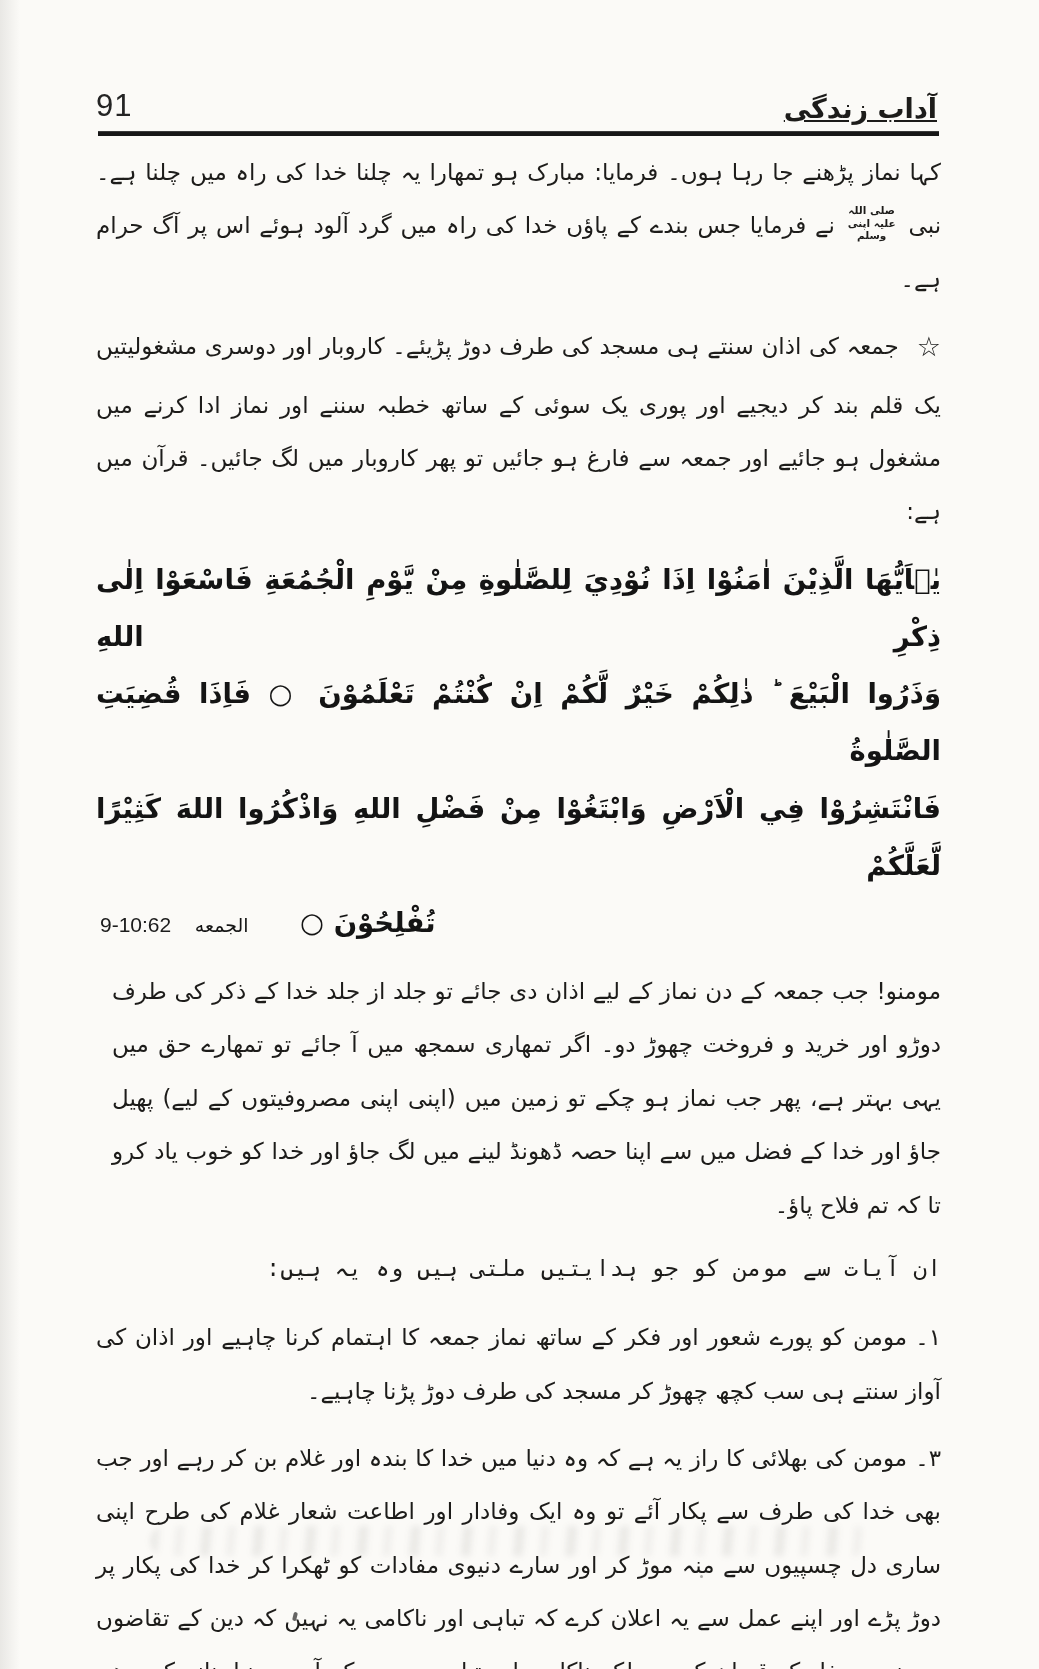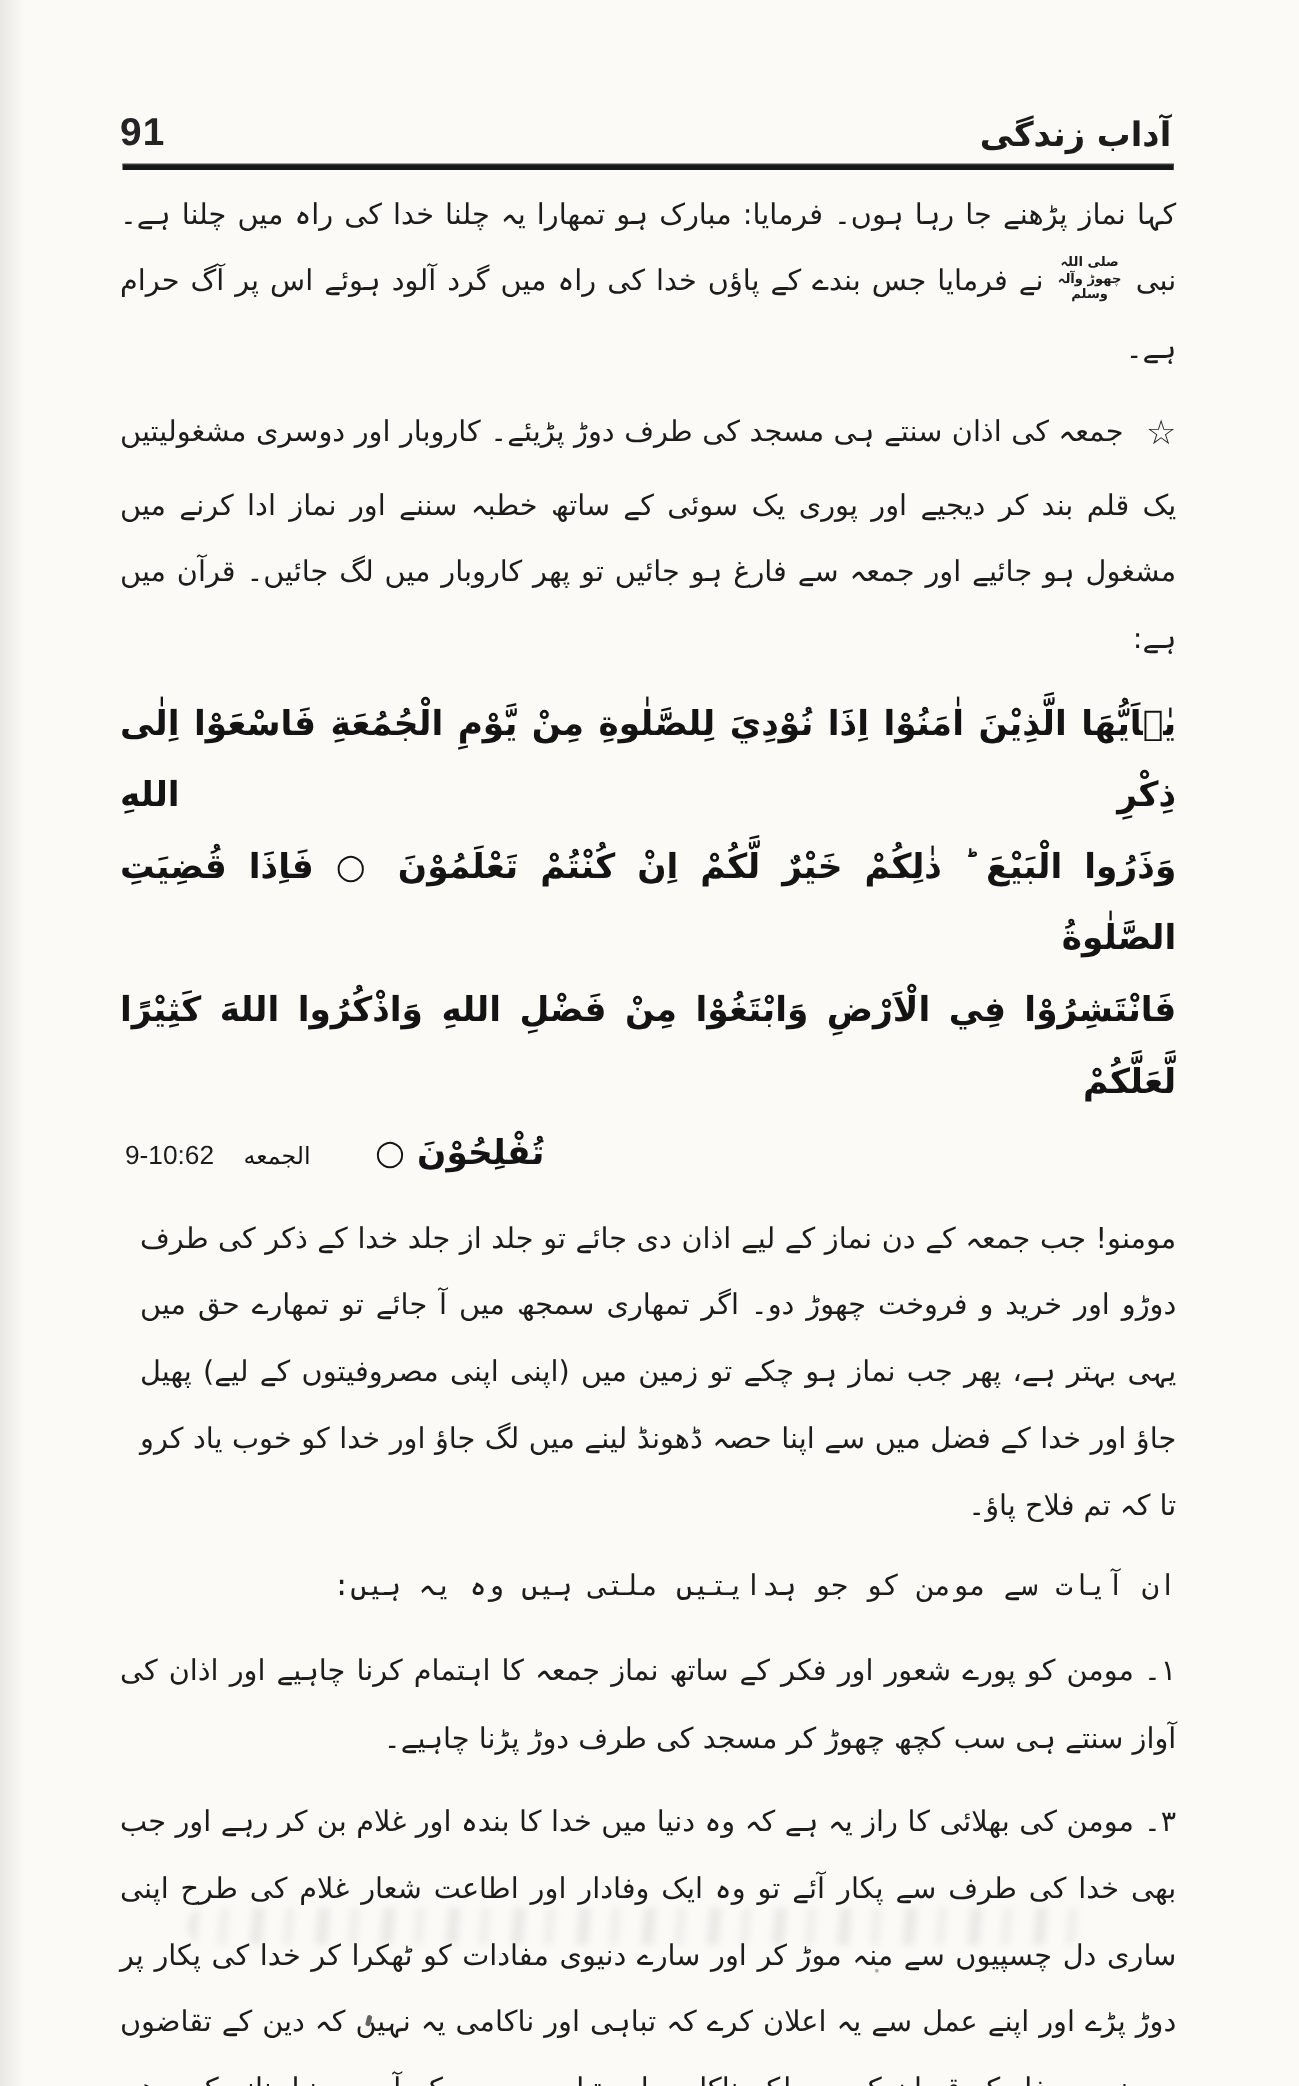--- a/index.html
+++ b/index.html
@@ -43,24 +43,25 @@
 
   
   .header{
     direction:rtl;
     display:flex; justify-content:space-between; align-items:flex-end;
     padding:0 4px 0 0;
   }
   .book-title{
     font-size:27px; font-weight:700; letter-spacing:0;
     padding-left:6px;
+    text-decoration:underline;
   }
   .page-number{
     font-family:"Liberation Sans", sans-serif;
-    font-size:31px; font-weight:700; color:#242424; letter-spacing:1px;
+    font-size:31px; font-weight:400; color:#242424; letter-spacing:1px;
     margin-right:27px;
   }
   .header-rule{
     margin-top:7px; margin-right:2px; margin-left:2px;
     height:5px; background:#171717;
     border-top:1px solid #3a3a3a;
   }
 
   
   .body-text{
@@ -131,21 +132,21 @@
 
     <div class="header">
       <span class="book-title">آداب زندگی</span>
       <span class="page-number">91</span>
     </div>
     <div class="header-rule"></div>
 
     <div class="body-text">
 
       <p class="urdu"><span>کہا نماز پڑھنے جا رہا ہوں۔ فرمایا: مبارک ہو تمھارا یہ چلنا خدا کی راہ میں چلنا ہے۔ نبی</span>
-        <span class="honorific">صلی اللہ چھوڑ وآلہ وسلم</span>
+        <span class="honorific">صلی اللہ علیہ اپنی وسلم</span>
         <span>نے فرمایا جس بندے کے پاؤں خدا کی راہ میں گرد آلود ہوئے اس پر آگ حرام ہے۔</span></p>
 
       <p class="urdu star-para"><span class="star-icon">☆</span><span>جمعہ کی اذان سنتے ہی مسجد کی طرف دوڑ پڑیئے۔ کاروبار اور دوسری مشغولیتیں یک قلم بند کر دیجیے اور پوری یک سوئی کے ساتھ خطبہ سننے اور نماز ادا کرنے میں مشغول ہو جائیے اور جمعہ سے فارغ ہو جائیں تو پھر کاروبار میں لگ جائیں۔ قرآن میں ہے:</span></p>
 
       <div class="quran">
         <div class="quran-line">يٰۤاَيُّهَا الَّذِيْنَ اٰمَنُوْا اِذَا نُوْدِيَ لِلصَّلٰوةِ مِنْ يَّوْمِ الْجُمُعَةِ فَاسْعَوْا اِلٰى ذِكْرِ اللهِ</div>
         <div class="quran-line">وَذَرُوا الْبَيْعَ ؕ ذٰلِكُمْ خَيْرٌ لَّكُمْ اِنْ كُنْتُمْ تَعْلَمُوْنَ ○ فَاِذَا قُضِيَتِ الصَّلٰوةُ</div>
         <div class="quran-line">فَانْتَشِرُوْا فِي الْاَرْضِ وَابْتَغُوْا مِنْ فَضْلِ اللهِ وَاذْكُرُوا اللهَ كَثِيْرًا لَّعَلَّكُمْ</div>
         <div class="quran-last-line">
           <span class="verse-end">تُفْلِحُوْنَ ○</span>

